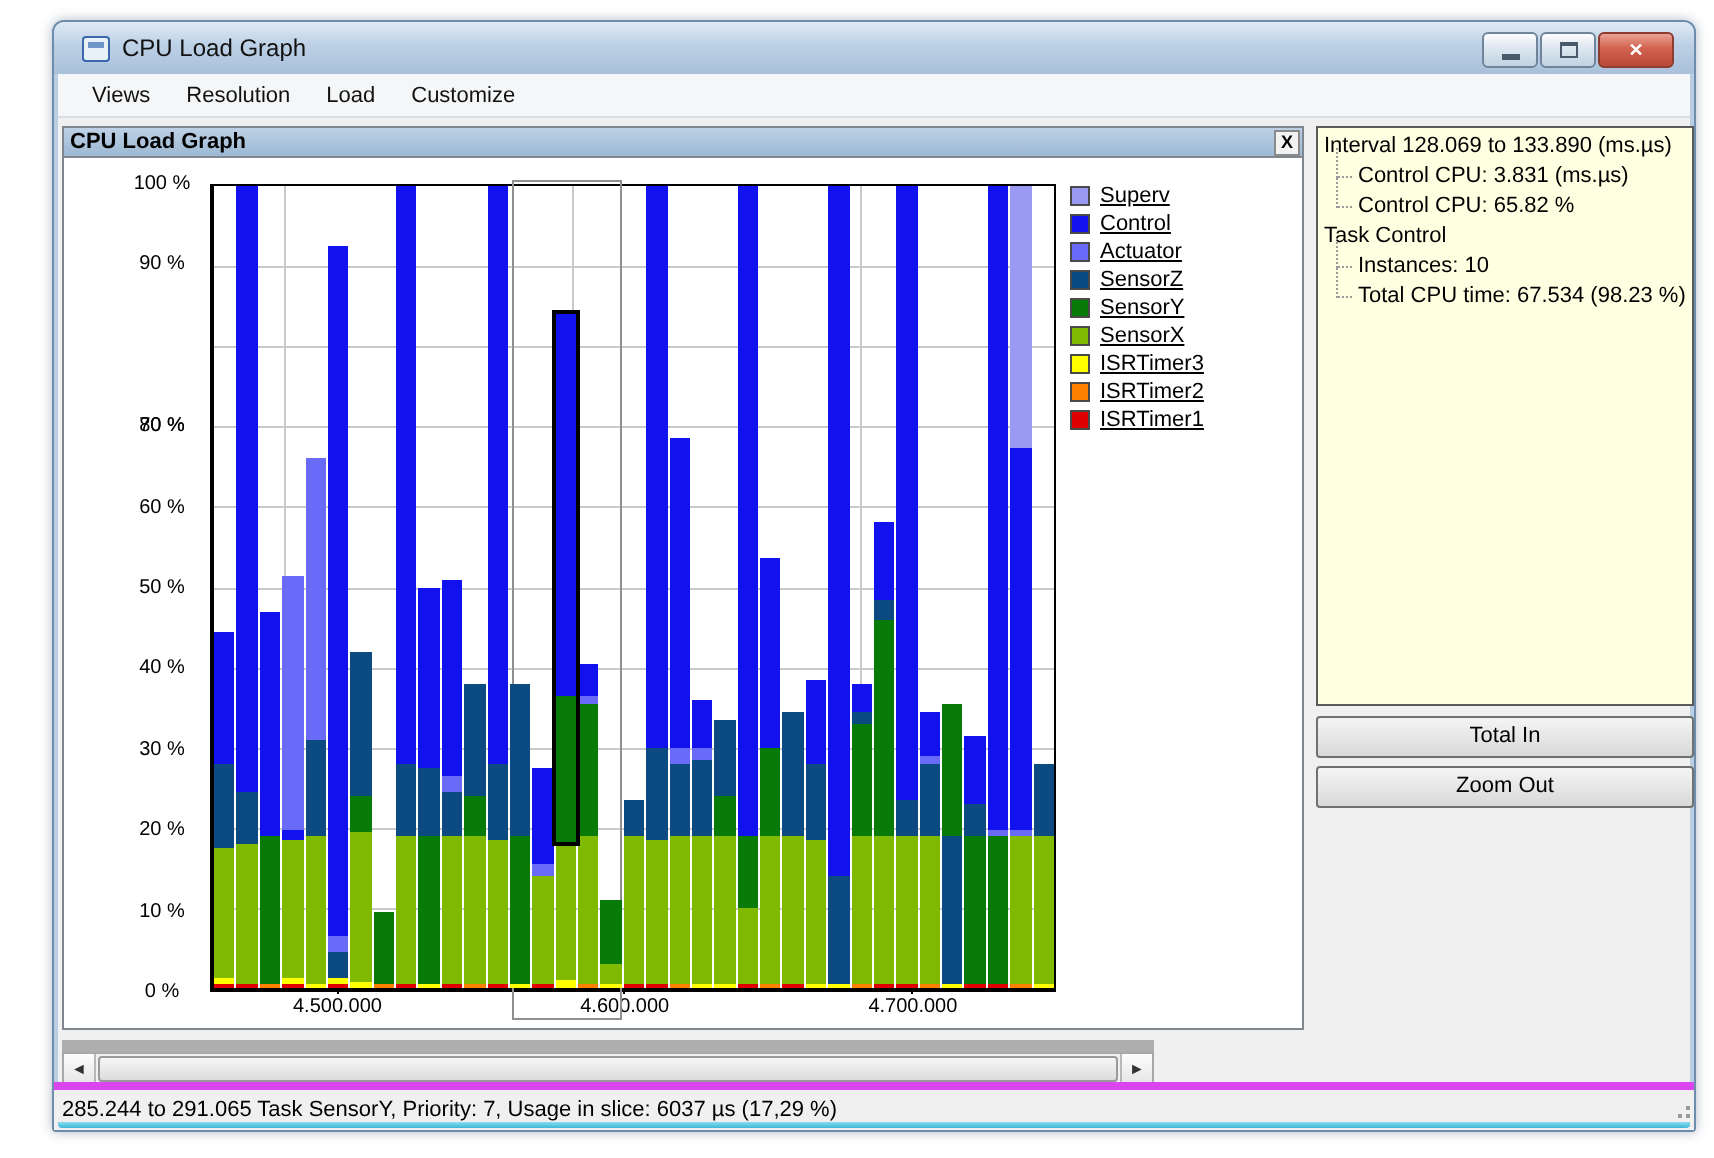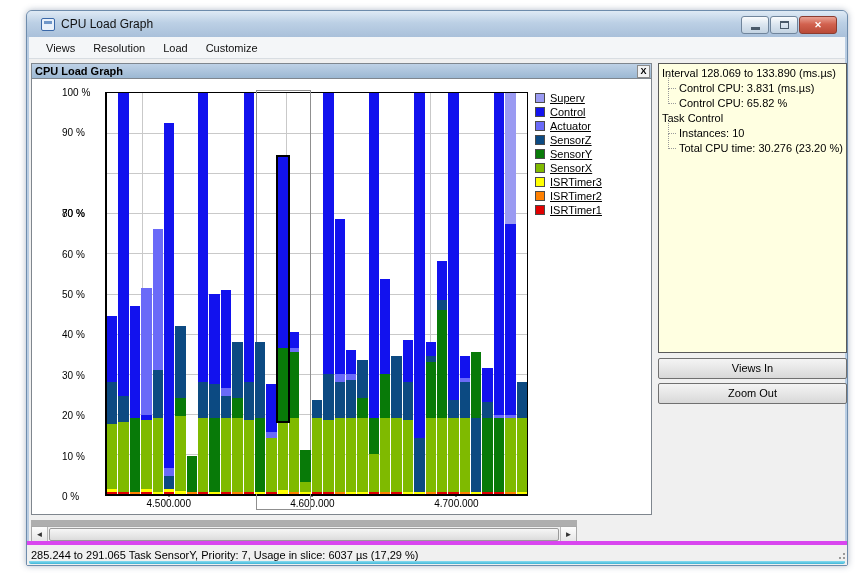--- a/index.html
+++ b/index.html
@@ -47,21 +47,21 @@
   .panel-title { font-weight:bold; font-size:11px; padding-left:3px; }
   .panel-close { margin-left:auto; margin-right:1px; width:13px; height:13px;
                  background:#f2f2f2; border:1px solid #8a8a8a; font-size:9px; font-weight:bold;
                  display:flex; align-items:center; justify-content:center; }
   .panel-body { position:relative; width:100%; height:435px; background:#fff; }
 
   .plot { position:absolute; left:73px; top:13px; width:423px; height:404px;
           border:1px solid #000; border-left-width:2px; border-bottom-width:2px; background:#fff; }
   .hgrid { position:absolute; left:0; right:0; height:1px; background:#c9c9c9; }
   .vgrid { position:absolute; top:0; bottom:0; width:1px; background:#c9c9c9; }
-  .y-label { position:absolute; width:38px; text-align:left; font-size:10px; color:#000;
+  .y-label { position:absolute; width:38px; text-align:center; font-size:10px; color:#000;
              transform:translateY(-50%); }
   .x-label { position:absolute; top:100%; margin-top:4px; transform:translateX(-50%);
              font-size:10px; color:#000; white-space:nowrap; }
   .x-tick  { position:absolute; top:100%; width:1px; height:3px; background:#000;
              transform:translateX(-50%); }
 
   .bars { position:absolute; left:0; top:0; right:0; bottom:0; display:flex; gap:1px;
           align-items:flex-end; z-index:2; }
   .bar { position:relative; flex:1; height:100%; }
   .seg { position:absolute; left:0; right:0; }
@@ -456,24 +456,24 @@
       <div class="scroll-thumb"></div>
       <div class="scroll-arrow right">►</div>
     </div>
 
     <div class="info-box" id="infobox">
         <div class="tree-line">Interval 128.069 to 133.890 (ms.µs)</div>
         <div class="tree-line ind">Control CPU: 3.831 (ms.µs)</div>
         <div class="tree-line ind">Control CPU: 65.82 %</div>
         <div class="tree-line">Task Control</div>
         <div class="tree-line ind">Instances: 10</div>
-        <div class="tree-line ind">Total CPU time: 30.276 (23.20 %)</div>
+        <div class="tree-line ind">Total CPU time: 67.534 (98.23 %)</div>
       </div>
 
-    <div class="side-btn btn-zoom-in">Views In</div>
+    <div class="side-btn btn-zoom-in">Total In</div>
     <div class="side-btn btn-zoom-out">Zoom Out</div>
 
   </div>
 
   <div class="statusbar">
     <span class="status-text">285.244 to 291.065 Task SensorY, Priority: 7, Usage in slice: 6037 µs (17,29 %)</span>
     <span class="resize-grip">
       <i style="right:0;bottom:0"></i>
         <i style="right:4px;bottom:0"></i>
         <i style="right:8px;bottom:0"></i>

